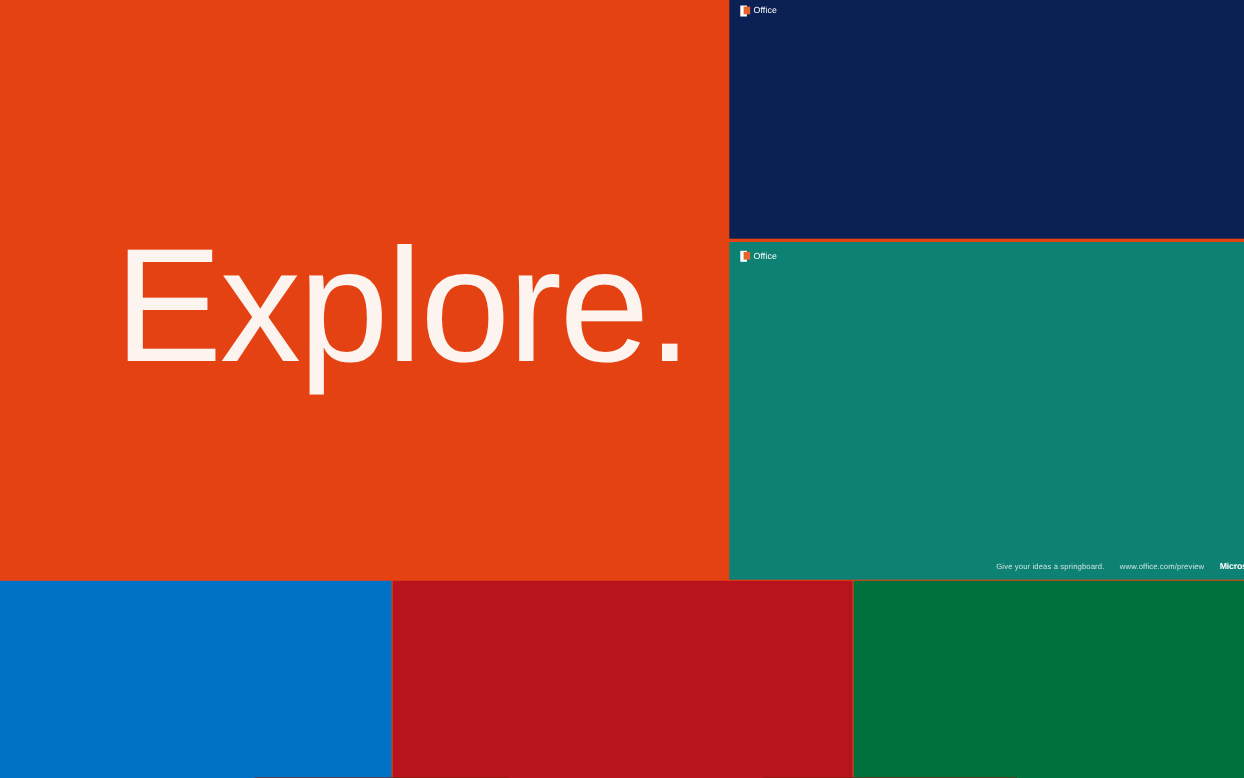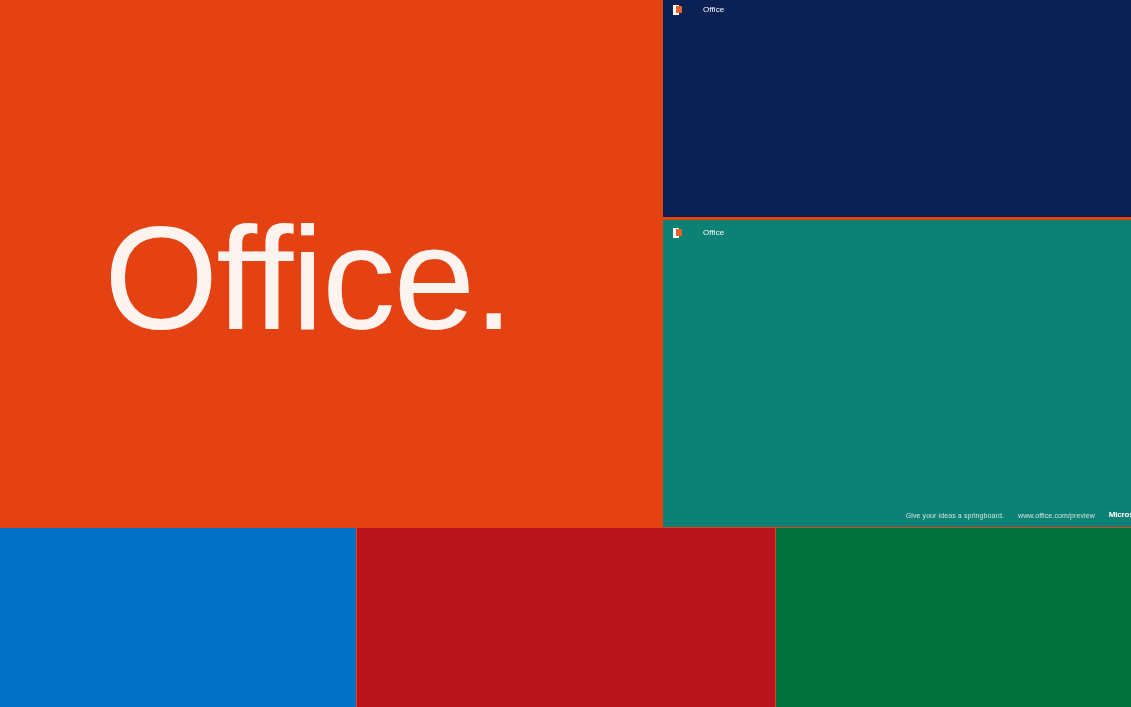--- a/index.html
+++ b/index.html
@@ -42,21 +42,21 @@
     white-space: nowrap;
     -webkit-font-smoothing: antialiased;
   }
   .word-explore     { left: 104px; top: 205px;  font-size: 147px; letter-spacing: -2px; }
 
   
   .office-logo {
     position: absolute;
     display: flex;
     align-items: center;
-    gap: 21px;
+    gap: 3px;
     height: 11px;
   }
   .logo-liberate { left: 673px; top: 4px; }
   .logo-achieve  { left: 673px; top: 227px; }
 
   .office-mark {
     position: relative;
     display: block;
     width: 9px;
     height: 10px;
@@ -116,21 +116,21 @@
     white-space: nowrap;
     margin-right: -14px;
   }
 </style>
 </head>
 <body>
 
 <div class="stage">
 
   <div class="panel panel-explore">
-    <div class="word word-explore">Office.</div>
+    <div class="word word-explore">Explore.</div>
   </div>
 
   <div class="panel panel-liberate">
     
   </div>
 
   <div class="panel panel-achieve">
     
   </div>
 

